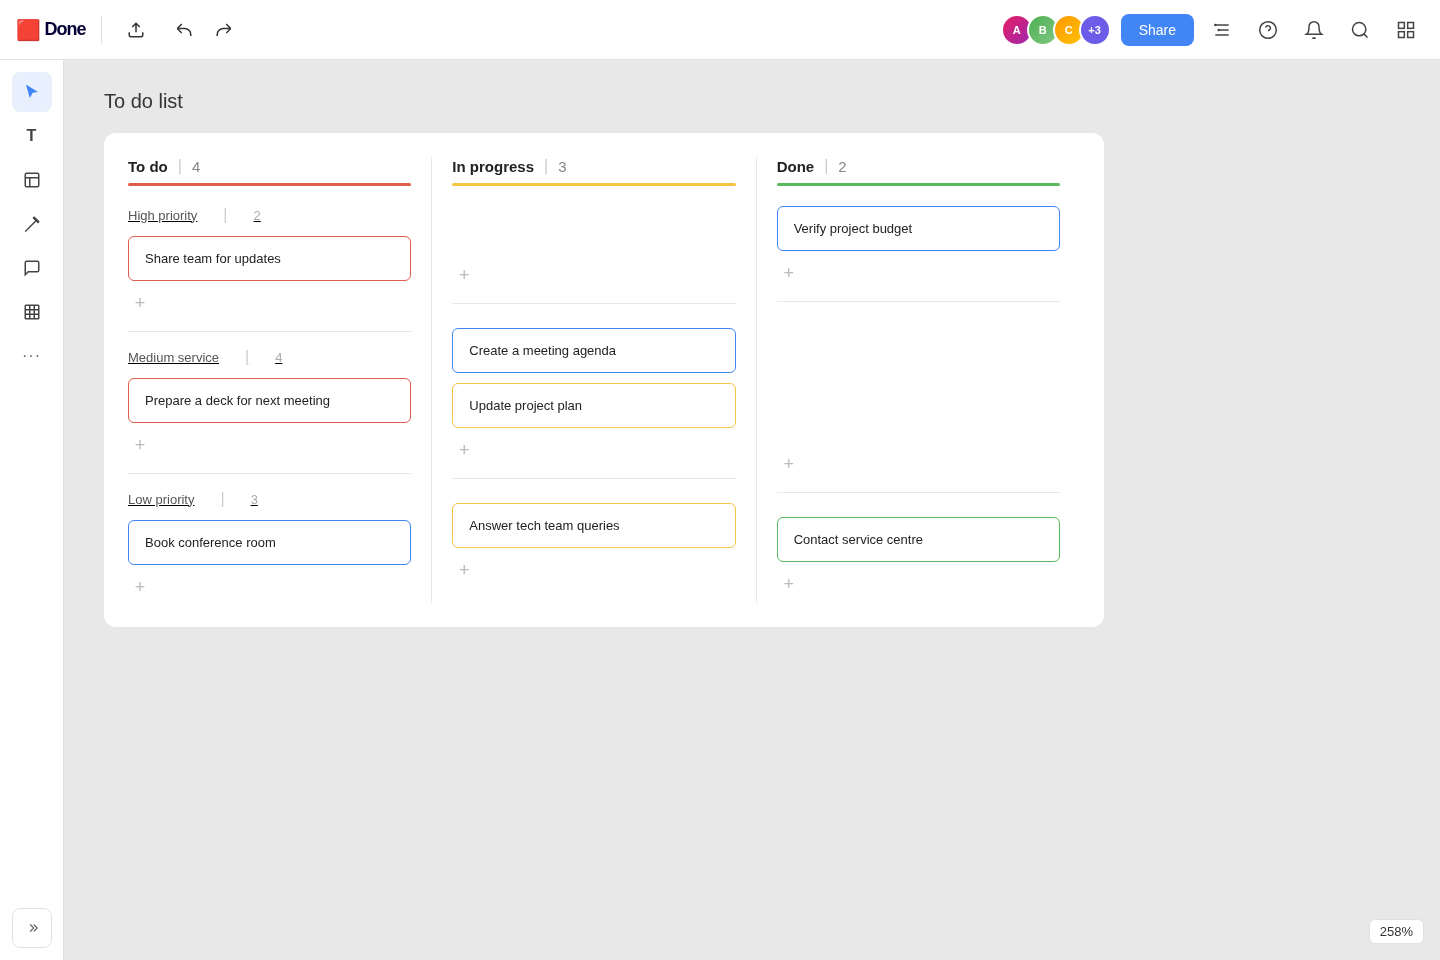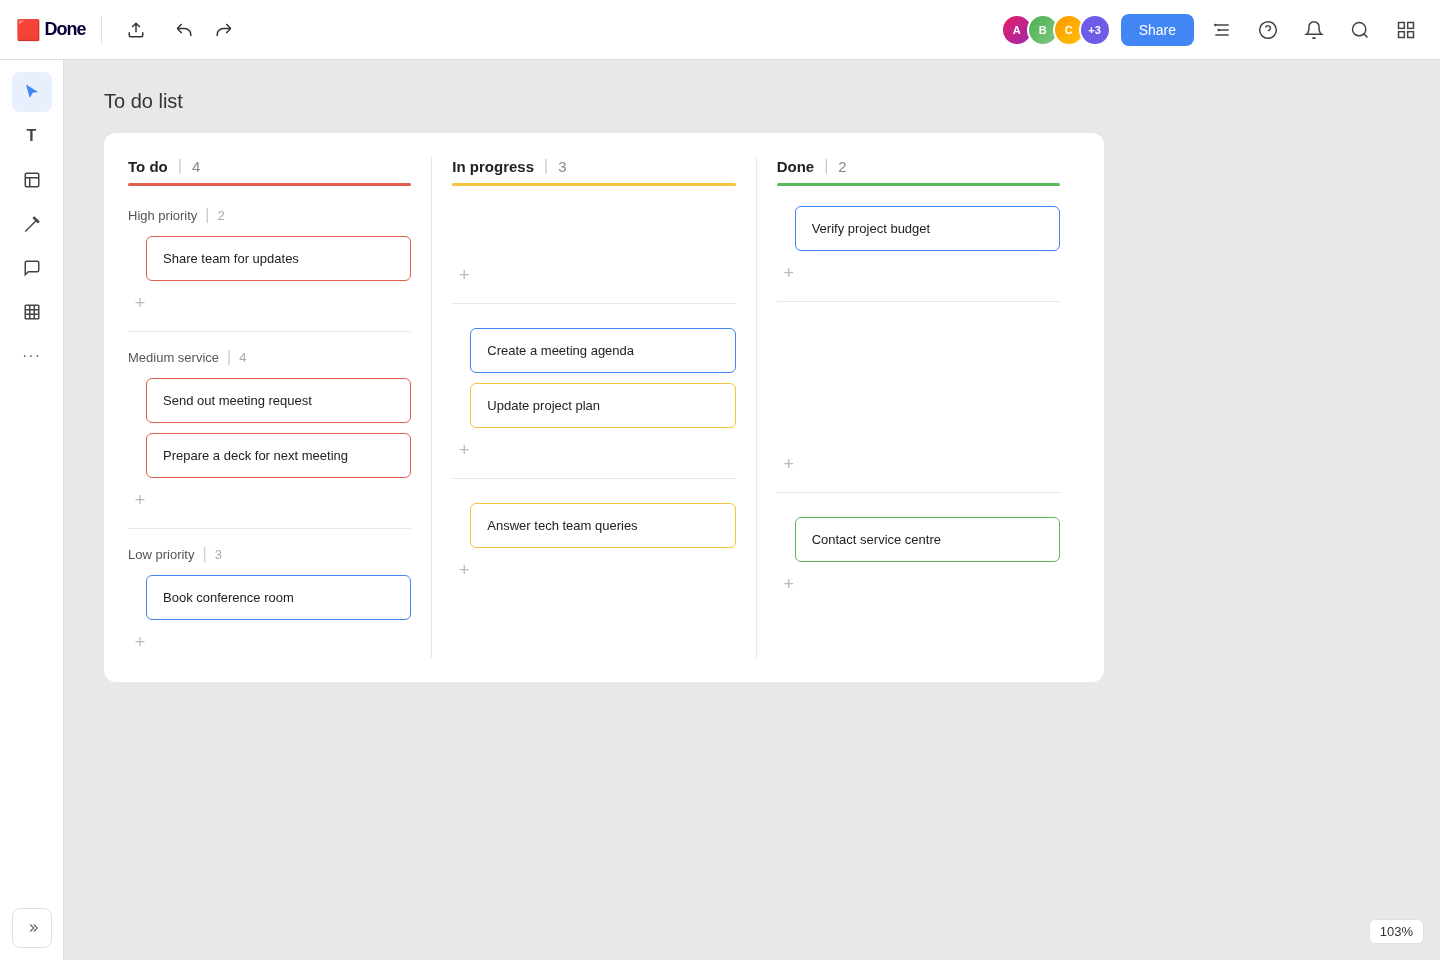--- a/index.html
+++ b/index.html
@@ -90,37 +90,37 @@
     .column-title { font-size: 15px; font-weight: 600; color: #222; }
     .column-count { font-size: 15px; color: #888; }
     .column-divider { height: 3px; border-radius: 2px; margin-bottom: 20px; }
     .col-todo .column-divider { background: #e05c4c; }
     .col-inprogress .column-divider { background: #f5c542; }
     .col-done .column-divider { background: #5cb85c; }
 
     .section-header {
       display: flex;
       align-items: center;
-      gap: 8px;
+      gap: 26px;
       margin-bottom: 12px;
+      text-decoration: underline;
     }
     .section-title { font-size: 13px; font-weight: 500; color: #555; }
     .section-count { font-size: 13px; color: #aaa; }
     .section-divider { border: none; border-top: 1px solid #e8e8e8; margin: 16px 0; }
 
     .card {
       border: 1.5px solid;
       border-radius: 6px;
       padding: 14px 16px;
       font-size: 13px;
       color: #222;
       background: #fff;
       margin-bottom: 10px;
       cursor: pointer;
-      margin-left: 18px;
     }
     .card.red { border-color: #e05c4c; }
     .card.blue { border-color: #4285f4; }
     .card.yellow { border-color: #f5c542; }
     .card.green { border-color: #5cb85c; }
 
     .add-btn {
       display: flex;
       align-items: center;
       justify-content: center;
@@ -297,21 +297,20 @@
       <div class="card red">Share team for updates</div>
       <button class="add-btn">+</button>
 
       <hr class="section-divider">
 
       <div class="section-header">
         <span class="section-title">Medium service</span>
         <span style="color:#ccc;">|</span>
         <span class="section-count">4</span>
       </div>
-      <div class="card red">Send out meeting request</div>
       <div class="card red">Prepare a deck for next meeting</div>
       <button class="add-btn">+</button>
 
       <hr class="section-divider">
 
       <div class="section-header">
         <span class="section-title">Low priority</span>
         <span style="color:#ccc;">|</span>
         <span class="section-count">3</span>
       </div>
@@ -362,14 +361,14 @@
 
       <hr class="section-divider">
 
       <div style="height:8px;"></div>
       <div class="card green">Contact service centre</div>
       <button class="add-btn">+</button>
     </div>
 
   </div>
 
-  <div class="zoom-indicator">103%</div>
+  <div class="zoom-indicator">258%</div>
 </div>
 
 </body></html>

